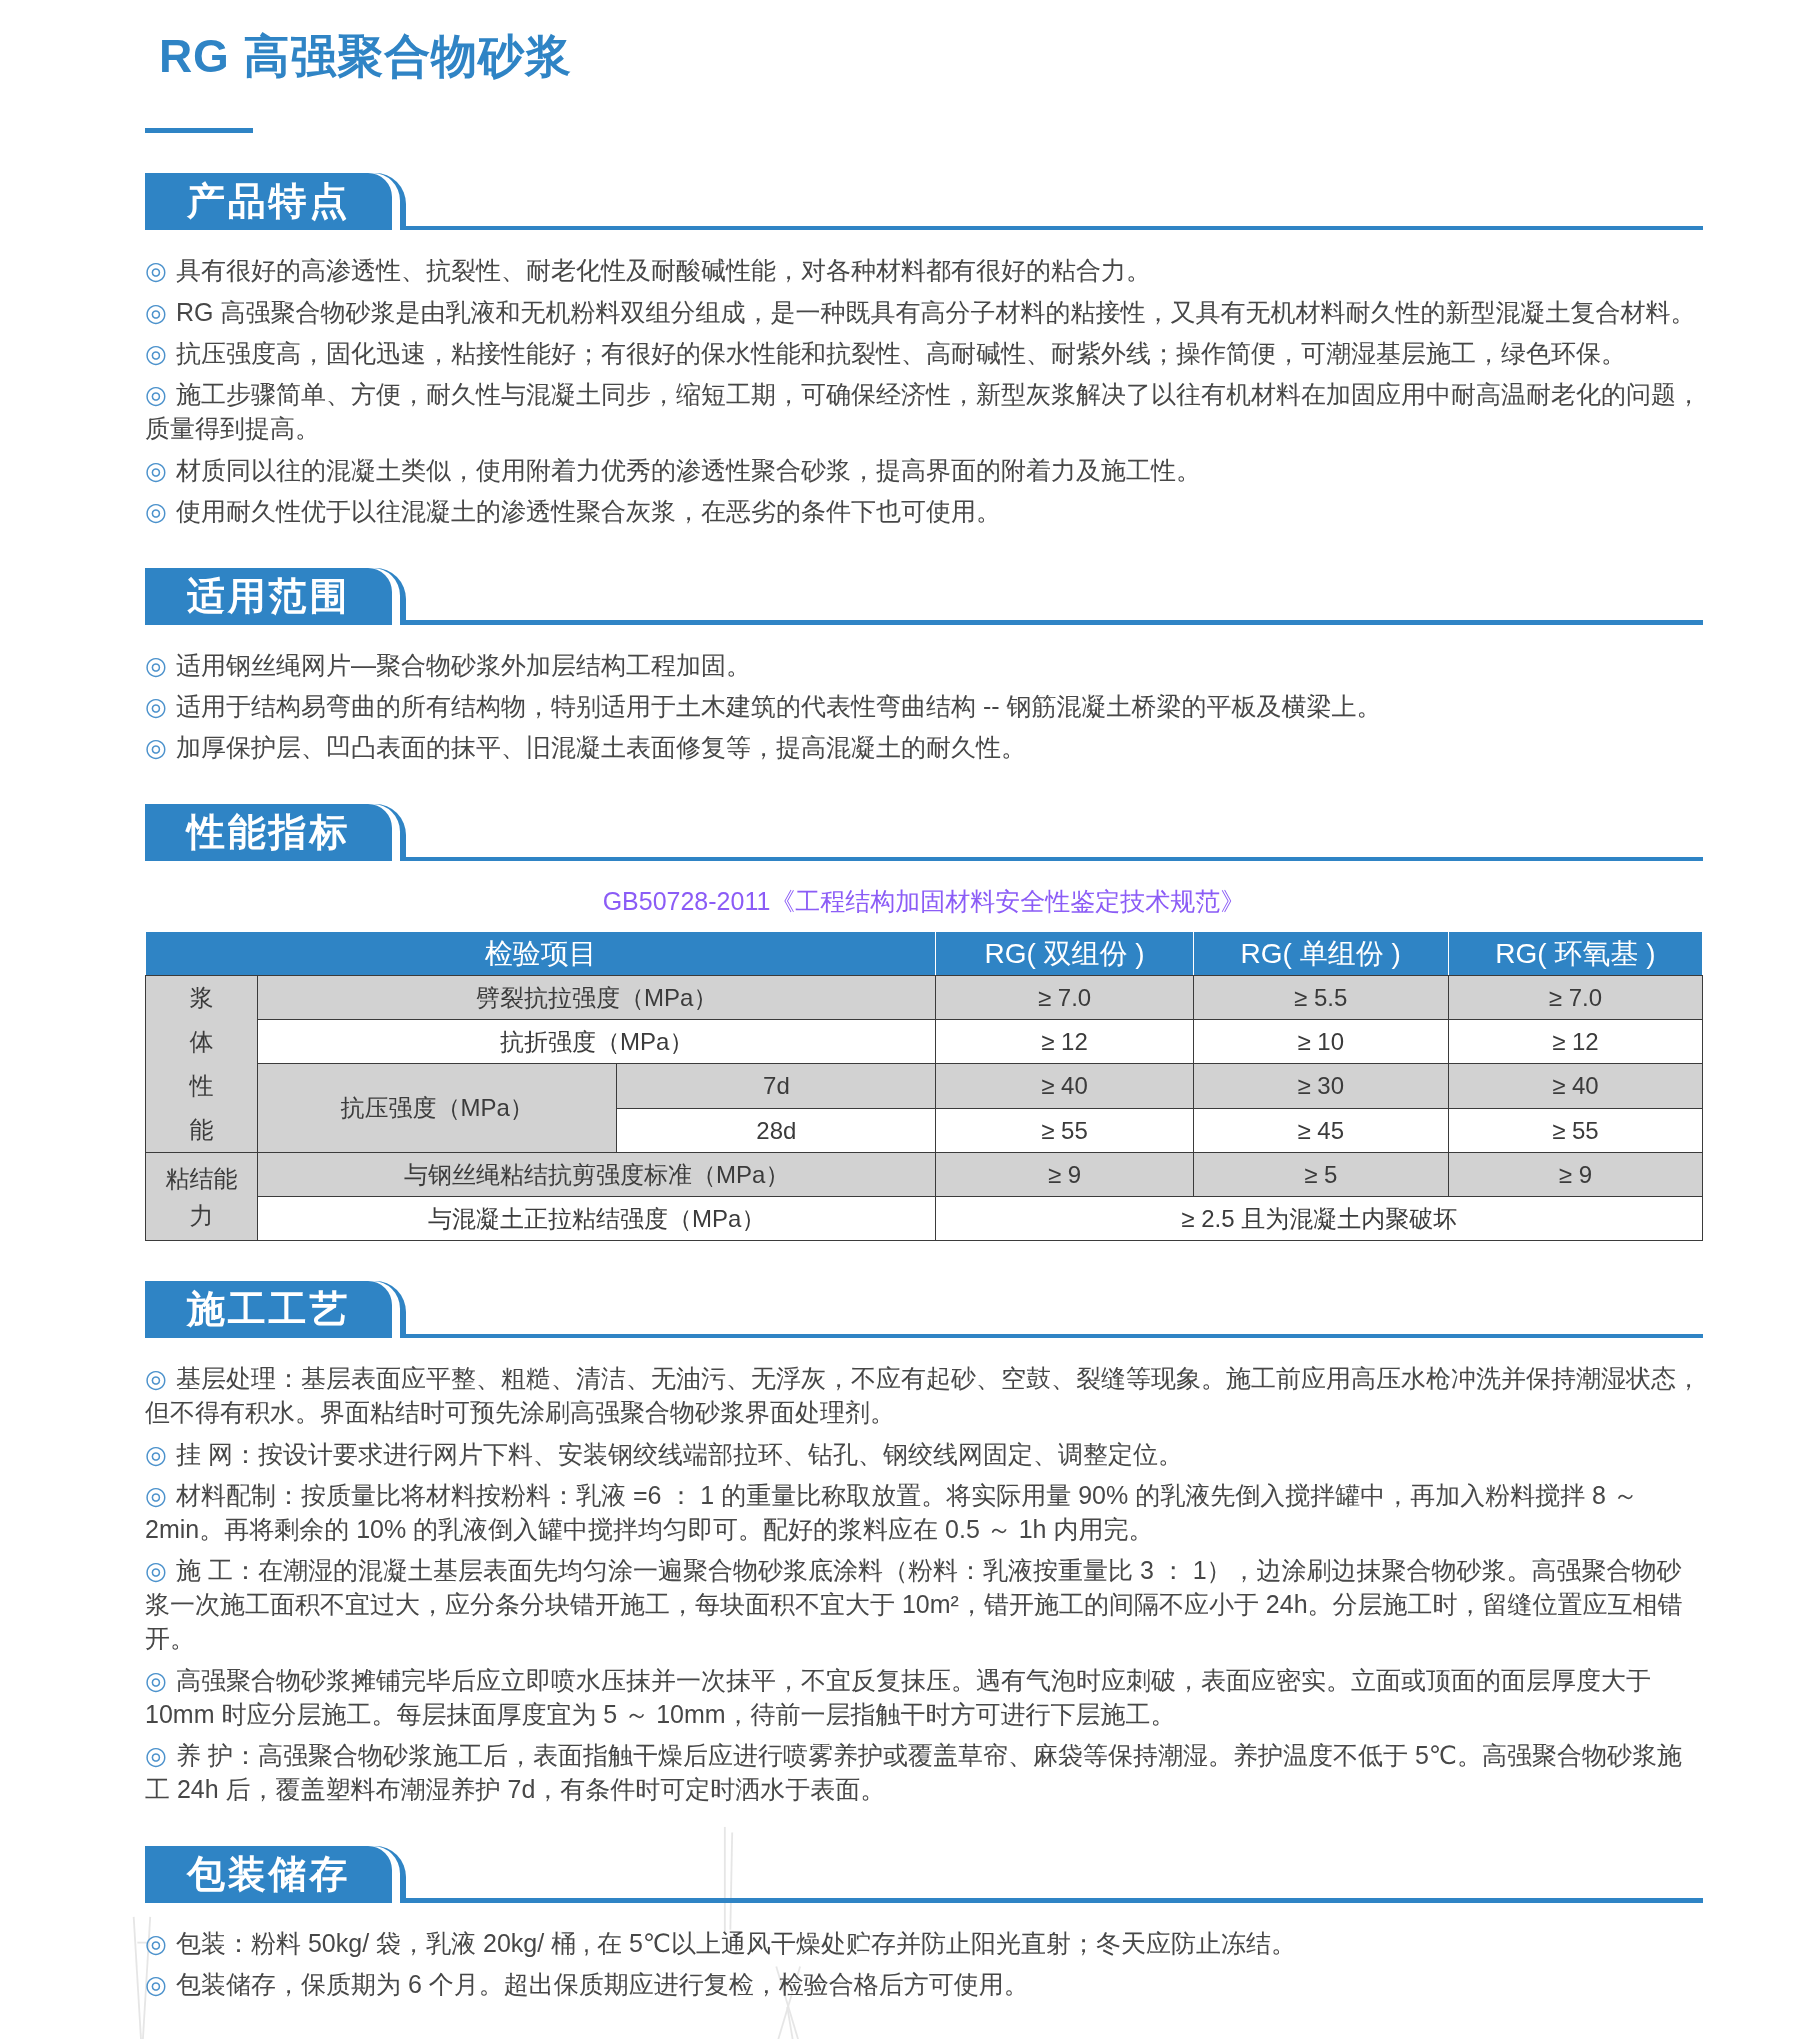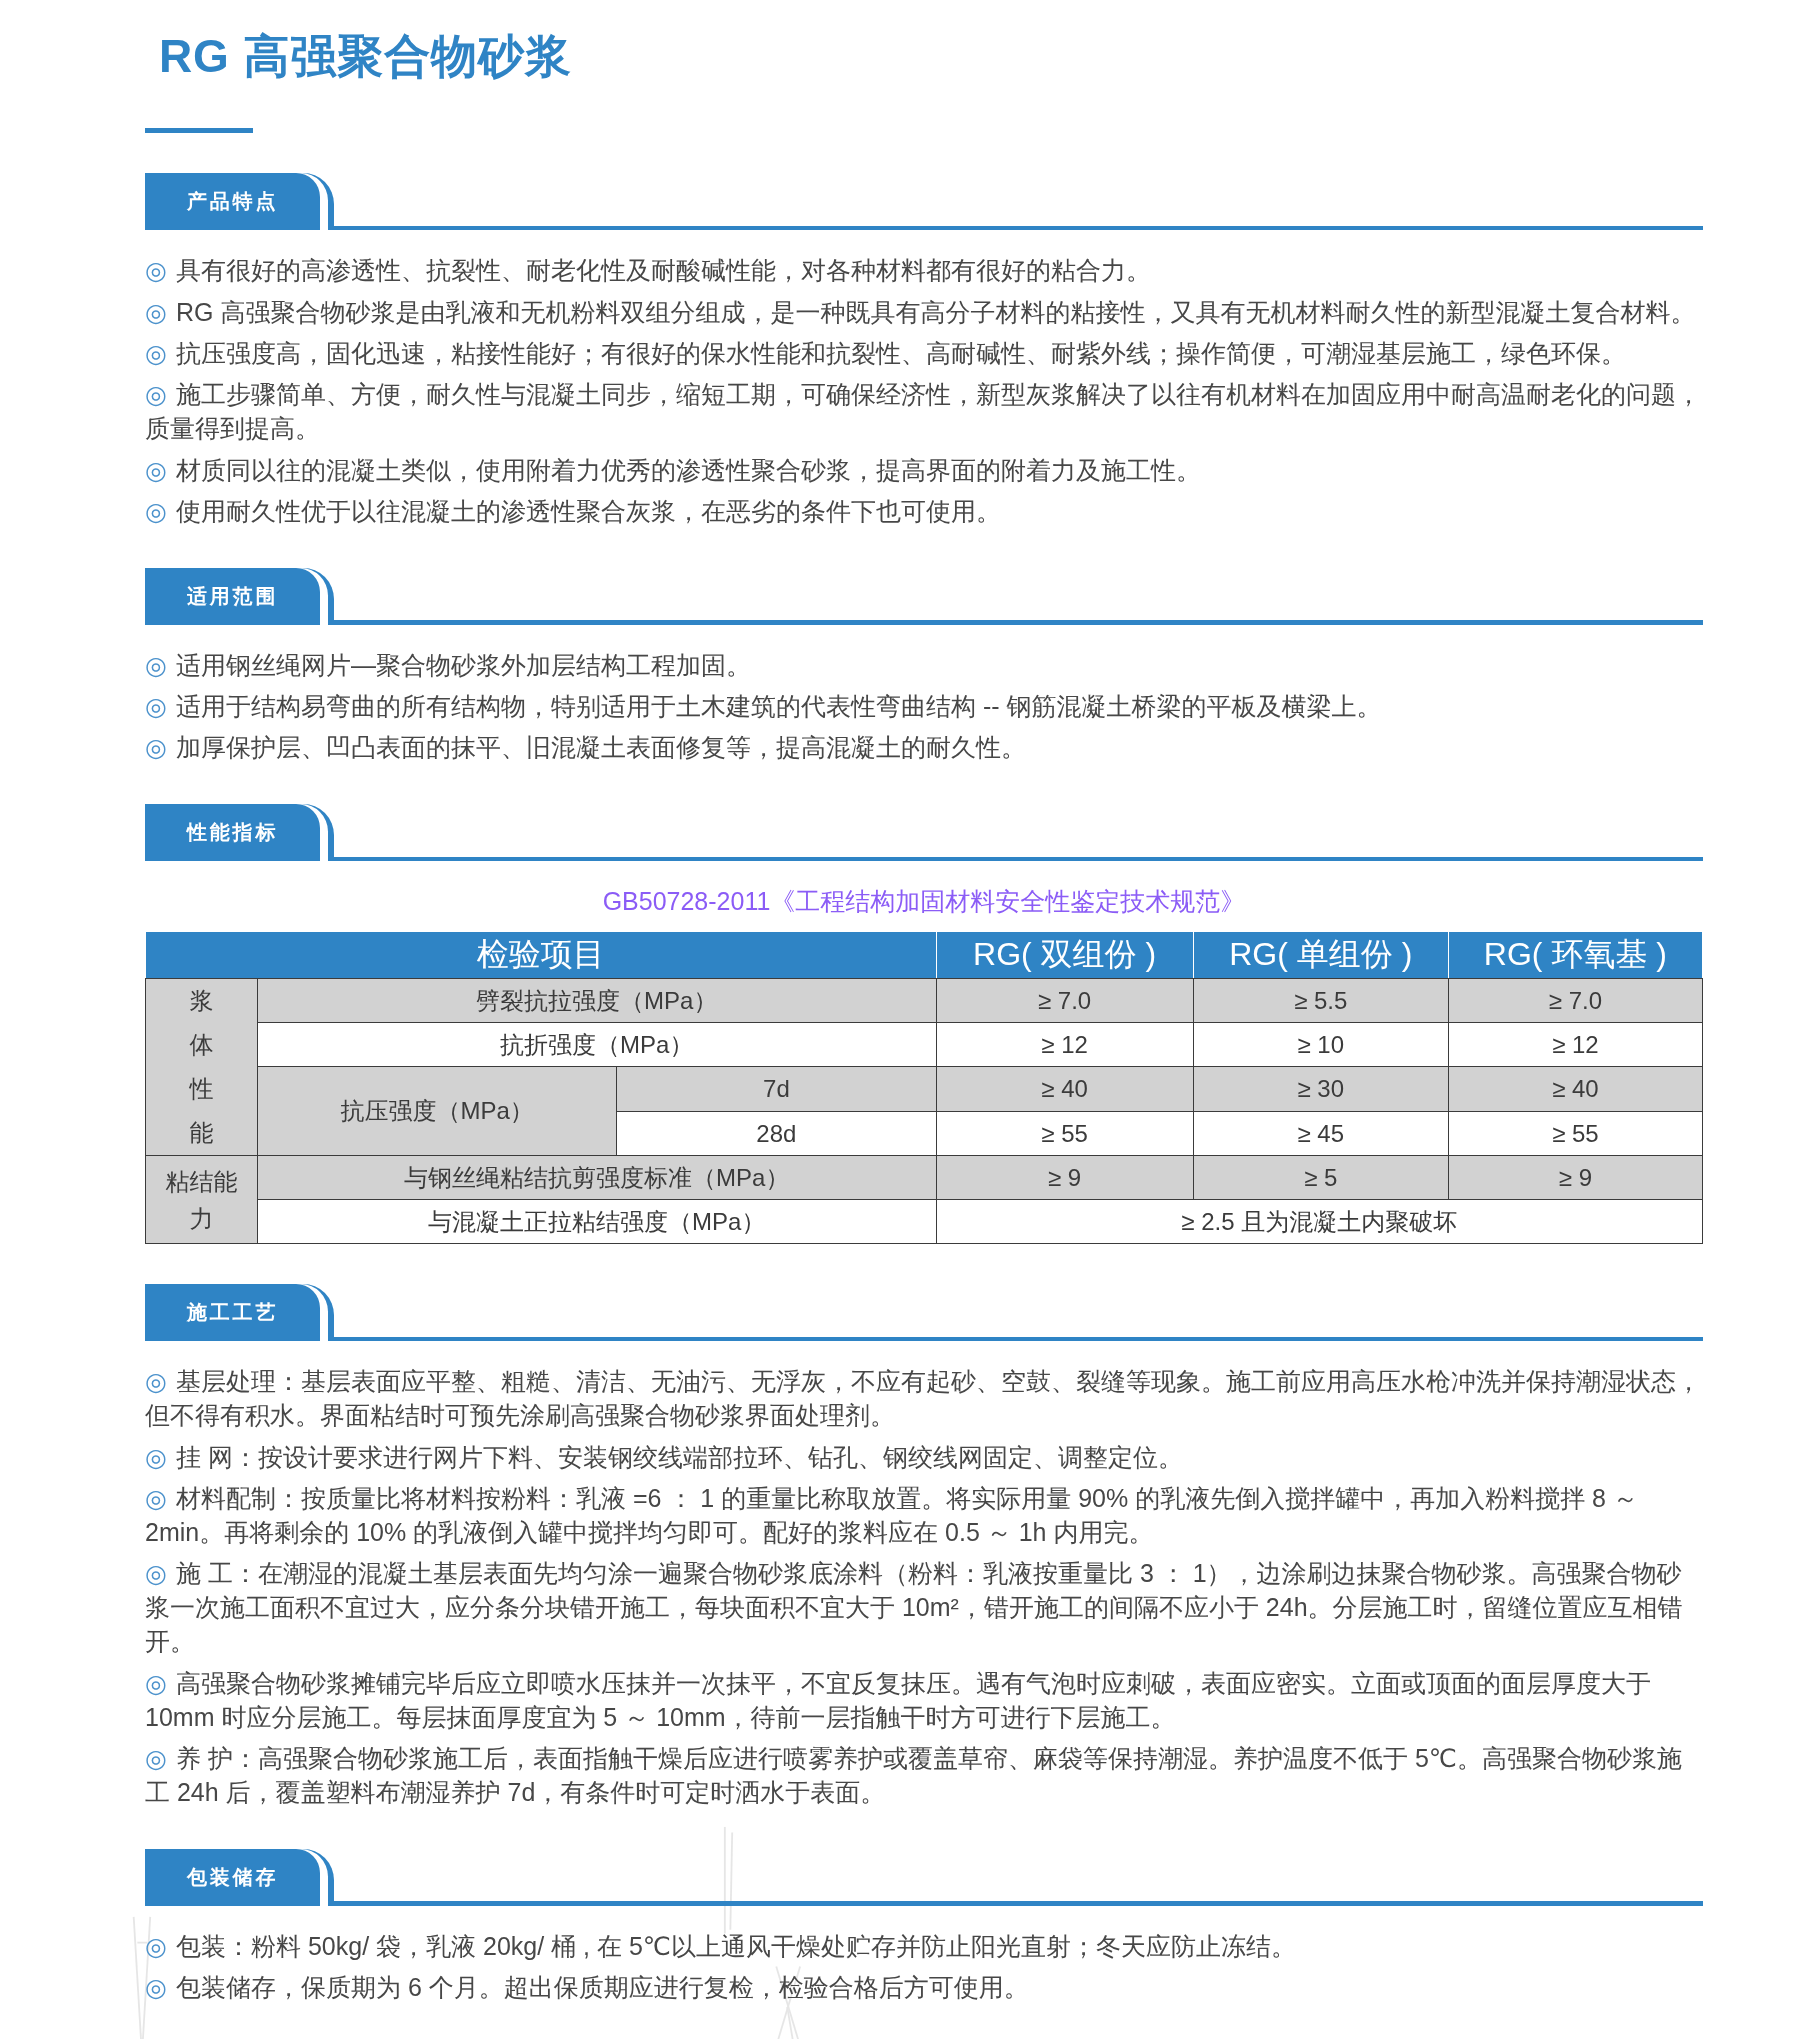--- a/index.html
+++ b/index.html
@@ -29,34 +29,34 @@
   .section{margin-top:40px;}
   .section:first-of-type{margin-top:31px;}
   .section-head{position:relative;height:57px;}
   .section-head .rule{position:absolute;left:0;right:0;bottom:0;height:4.6px;background:var(--blue);z-index:0;}
   .badge-wrap{position:absolute;left:0;bottom:0;height:57px;}
   .badge-wrap::before{content:"";position:absolute;top:0;bottom:0;left:0;right:-7.3px;background:#ffffff;border-radius:0 27.5px 0 0;z-index:2;}
   .badge-wrap::after{content:"";position:absolute;top:0;bottom:0;left:0;right:-13.8px;background:var(--blue);border-radius:0 31px 0 0;z-index:1;}
   .badge{
     position:relative;z-index:3;height:57px;display:flex;align-items:center;
     background:var(--blue);border-radius:0 24px 0 0;padding:0 42px;
-    color:#fff;font-size:20px;font-weight:700;letter-spacing:2.8px;
+    color:#fff;font-size:38px;font-weight:700;letter-spacing:2.8px;
   }
 
   
   .bullets{margin:23px 0 0 0;padding:0;list-style:none;font-size:25px;line-height:34px;}
   .bullets li{margin:0 0 7.3px 0;}
   .bullet{color:#4c92cc;margin-right:9.2px;}
   .bullet.second{margin-left:59px;}
 
   
   .tbl-caption{margin:24px 0 13px 0;text-align:center;font-size:25px;color:#8b5cf6;}
   table.perf{border-collapse:collapse;width:100%;table-layout:fixed;}
   table.perf th{
-    background:var(--blue);color:#ffffff;font-size:32px;font-weight:400;
+    background:var(--blue);color:#ffffff;font-size:28px;font-weight:400;
     height:44px;border:1.8px solid #ffffff;border-bottom:1.8px solid var(--border);
   }
   table.perf td{
     border:1.8px solid var(--border);height:44px;text-align:center;
     font-size:24px;color:#3b3b3b;padding:0 5.5px;
   }
   tr.gray td{background:var(--table-gray);}
   tr.white td{background:#ffffff;}
   table.perf td.group{background:var(--table-gray);white-space:pre-line;line-height:44px;}
   table.perf td.group.g2{line-height:37px;}

